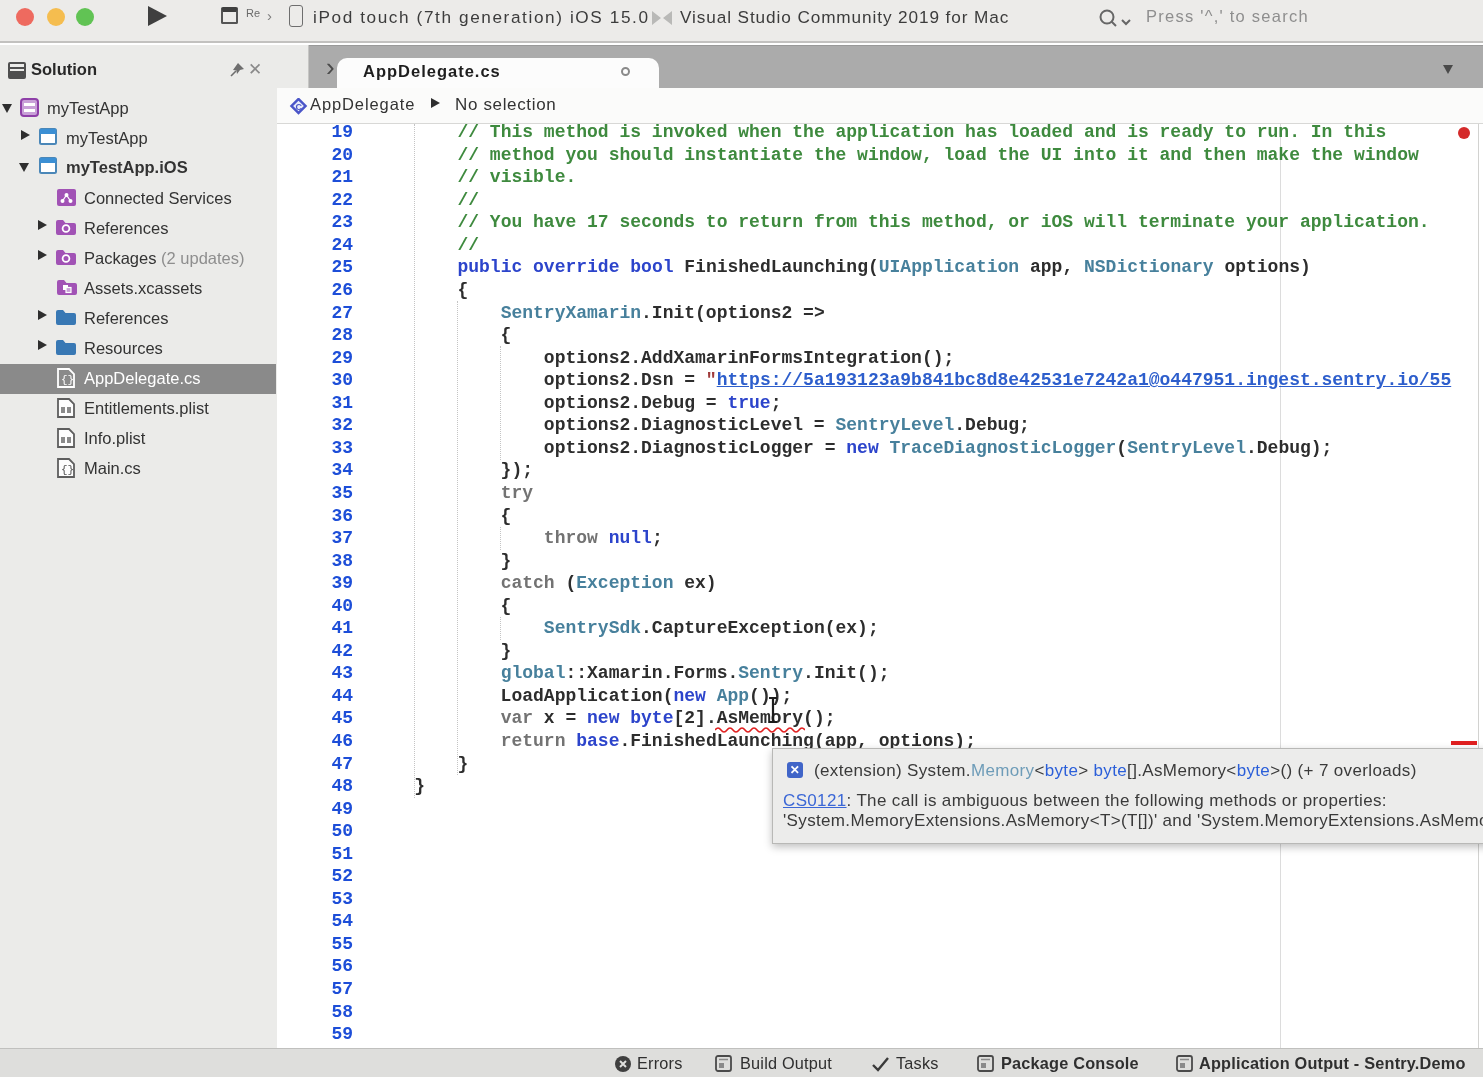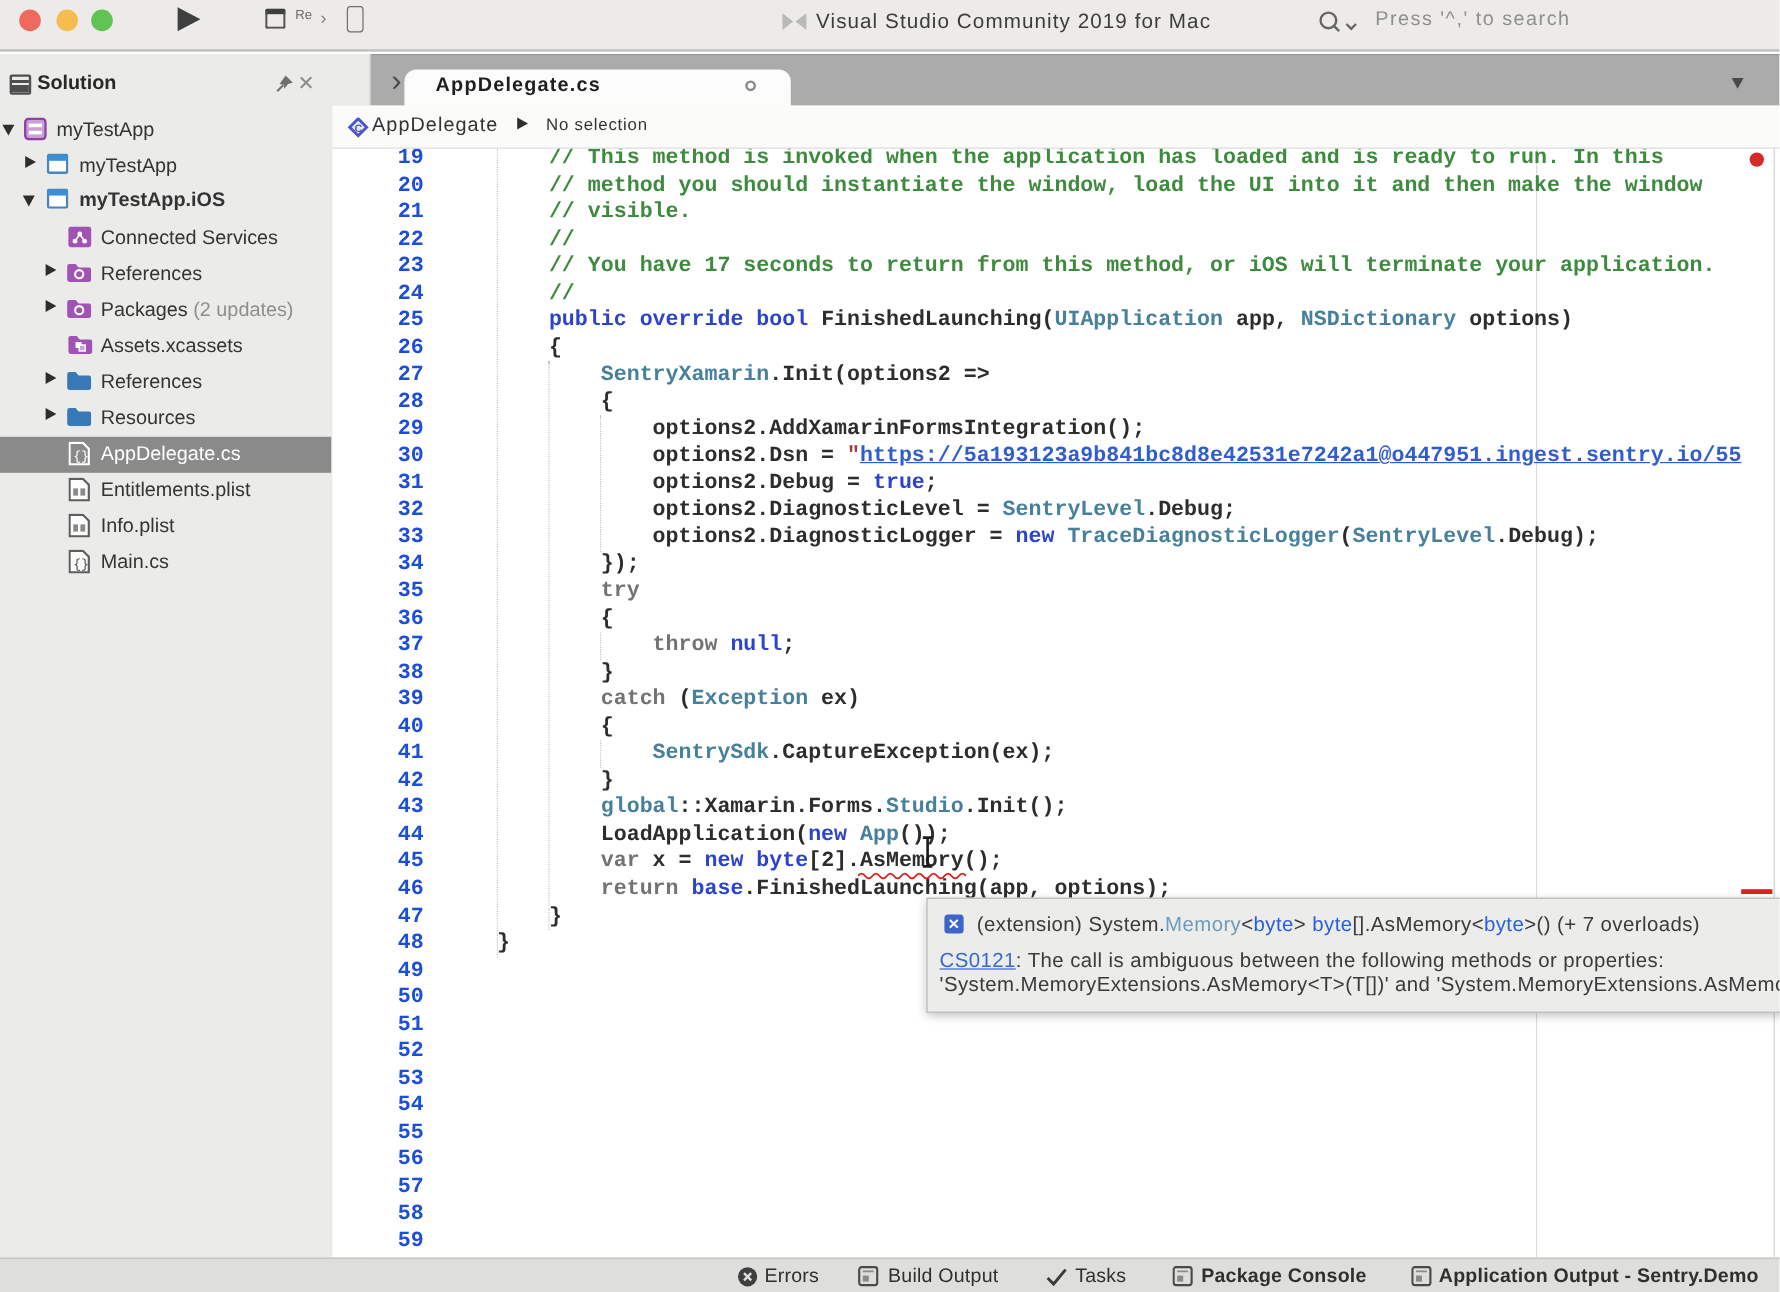--- a/index.html
+++ b/index.html
@@ -44,21 +44,21 @@
 #tab { position:absolute; left:61px; top:12px; width:322px; height:31px; background:#fcfcfc; border-radius:10px 10px 0 0; }
 #tabtext { position:absolute; left:26px; top:4px; font-size:16.5px; font-weight:bold; color:#1e1e1e; letter-spacing:1px; }
 #tabdot { position:absolute; left:284px; top:9px; width:9px; height:9px; border:2px solid #8a8a8a; border-radius:50%; }
 #tabmenu { position:absolute; left:1167px; top:19px; width:0; height:0; border-top:9px solid #4a4a4a; border-left:5.5px solid transparent; border-right:5.5px solid transparent; }
 
 
 #breadcrumb { left:277px; top:88px; width:1206px; height:36px; background:#fbfbfa; border-bottom:1px solid #d8d8d6; }
 #bc-icon { left:11px; top:10px; }
 #bc-name { left:33px; top:7px; font-size:16.5px; color:#333; letter-spacing:0.9px; }
 #bc-sep { left:154px; top:10px; width:0; height:0; border-left:9px solid #2e2e2e; border-top:5.5px solid transparent; border-bottom:5.5px solid transparent; }
-#bc-sel { left:178px; top:7px; font-size:14px; color:#333; letter-spacing:0.65px; }
+#bc-sel { left:178px; top:7px; font-size:17px; color:#333; letter-spacing:0.65px; }
 
 
 #editor { left:277px; top:124px; width:1206px; height:924px; background:#fff; overflow:hidden; }
 #nums { position:absolute; left:0; top:-2.8px; width:76px; text-align:right; font-family:"Liberation Mono", monospace; font-size:18px; font-weight:bold; line-height:22.55px; color:#1d4ed8; white-space:pre; }
 #code { position:absolute; left:94px; top:-2.8px; font-family:"Liberation Mono", monospace; font-size:18px; font-weight:bold; line-height:22.55px; color:#2d2d2d; white-space:pre; }
 .c { color:#3e8a3e; }   
 .k { color:#2c44cb; }   
 .p { color:#737373; }   
 .t { color:#47809c; }   
 .q { color:#a03c3c; }   
@@ -89,20 +89,21 @@
 
 <div class="abs" id="titlebar">
   <div class="abs tl" id="tl-r"></div>
   <div class="abs tl" id="tl-o"></div>
   <div class="abs tl" id="tl-g"></div>
   <div class="abs" id="play"></div>
   <div class="abs" id="cfgicon"></div>
   <div class="abs" id="cfgtext">Re</div>
   <div class="abs" id="cfgchev">›</div>
   <div class="abs" id="phoneicon"></div>
+  <div class="abs" id="devtext">iPod touch (7th generation) iOS 15.0</div>
   <svg class="abs" id="vslogo" style="left:650px;top:8px" width="24" height="20">
       <path d="M2 3 L11 10 L2 17 Z M22 3 L13 10 L22 17 Z" fill="#b9b9b7"></path>
     </svg>
   <div class="abs" id="vstext">Visual Studio Community 2019 for Mac</div>
   <svg class="abs" style="left:1098px;top:8px" width="36" height="22">
       <circle cx="9" cy="9" r="6.5" fill="none" stroke="#666" stroke-width="2"></circle>
       <line x1="13.5" y1="13.5" x2="18" y2="18" stroke="#666" stroke-width="2"></line>
       <path d="M24 12 l4 4 l4 -4" fill="none" stroke="#666" stroke-width="2"></path>
     </svg>
   <div class="abs" id="searchtext">Press '^,' to search</div>
@@ -312,21 +313,21 @@
                 options2.DiagnosticLogger = <span class="k">new</span> <span class="t">TraceDiagnosticLogger</span>(<span class="t">SentryLevel</span>.Debug);
             });
             <span class="p">try</span>
             {
                 <span class="p">throw</span> <span class="k">null</span>;
             }
             <span class="p">catch</span> (<span class="t">Exception</span> ex)
             {
                 <span class="t">SentrySdk</span>.CaptureException(ex);
             }
-            <span class="t">global</span>::Xamarin.Forms.<span class="t">Studio</span>.Init();
+            <span class="t">global</span>::Xamarin.Forms.<span class="t">Sentry</span>.Init();
             LoadApplication(<span class="k">new</span> <span class="t">App</span>());
             <span class="p">var</span> x = <span class="k">new</span> <span class="k">byte</span>[2].AsMemory();
             <span class="p">return</span> <span class="k">base</span>.FinishedLaunching(app, options);
         }
     }</div>
   <svg id="sqig" width="90" height="8">
       <path d="M0 4 q3 -4 6 0 t6 0 t6 0 t6 0 t6 0 t6 0 t6 0 t6 0 t6 0 t6 0 t6 0 t6 0 t6 0 t6 0 t6 0" fill="none" stroke="#e02020" stroke-width="1.6"></path>
     </svg>
   <svg id="cursor" width="14" height="30">
       <path d="M3 2 h8 M7 2 v24 M3 26 h8" stroke="#1c1c1c" stroke-width="2.2" fill="none"></path>

